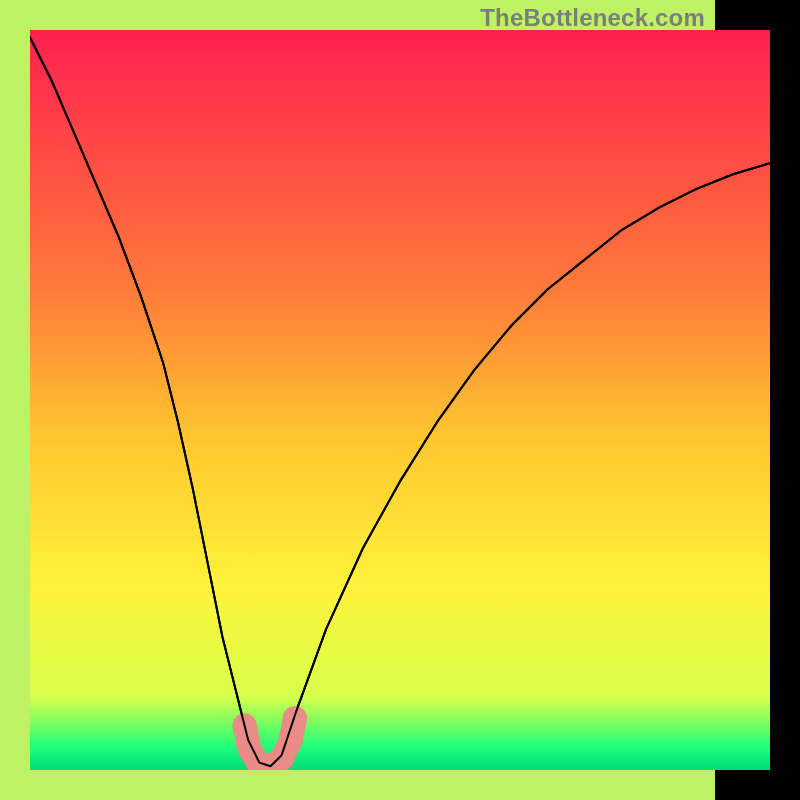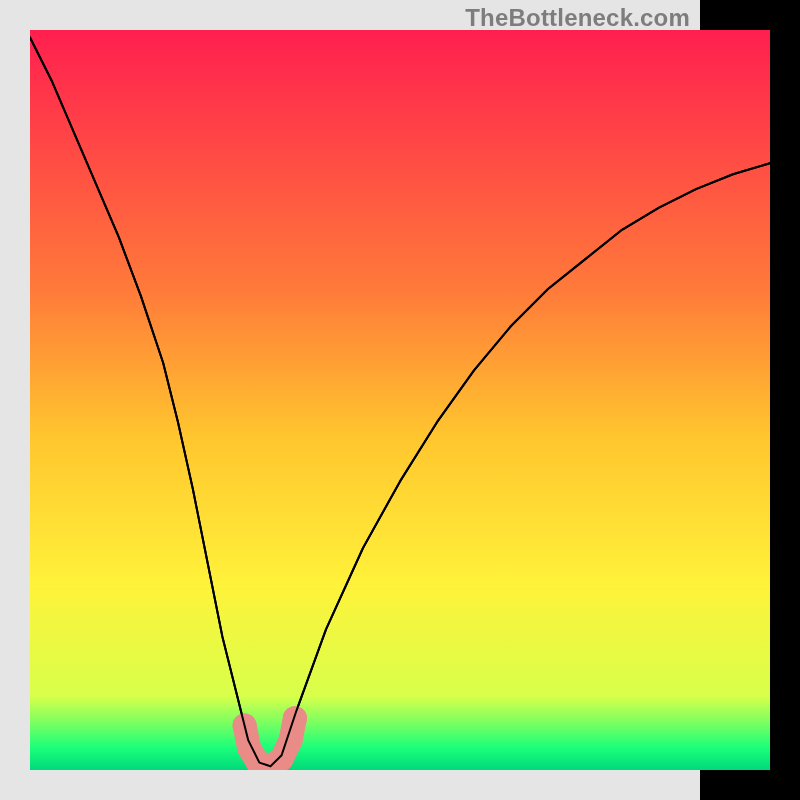--- a/index.html
+++ b/index.html
@@ -7,21 +7,22 @@
     padding: 0;
     width: 800px;
     height: 800px;
     background: #000;
     overflow: hidden;
   }
   .frame {
     position: relative;
     width: 700px;
     height: 800px;
-    background: #e5e5e5;
+    background: #bef264;
+    padding-left: 15px;
   }
   .watermark {
     position: absolute;
     top: 4px;
     right: 10px;
     font-family: Arial, Helvetica, sans-serif;
     font-size: 24px;
     font-weight: 600;
     color: #7d7d7d;
     letter-spacing: 0.2px;

